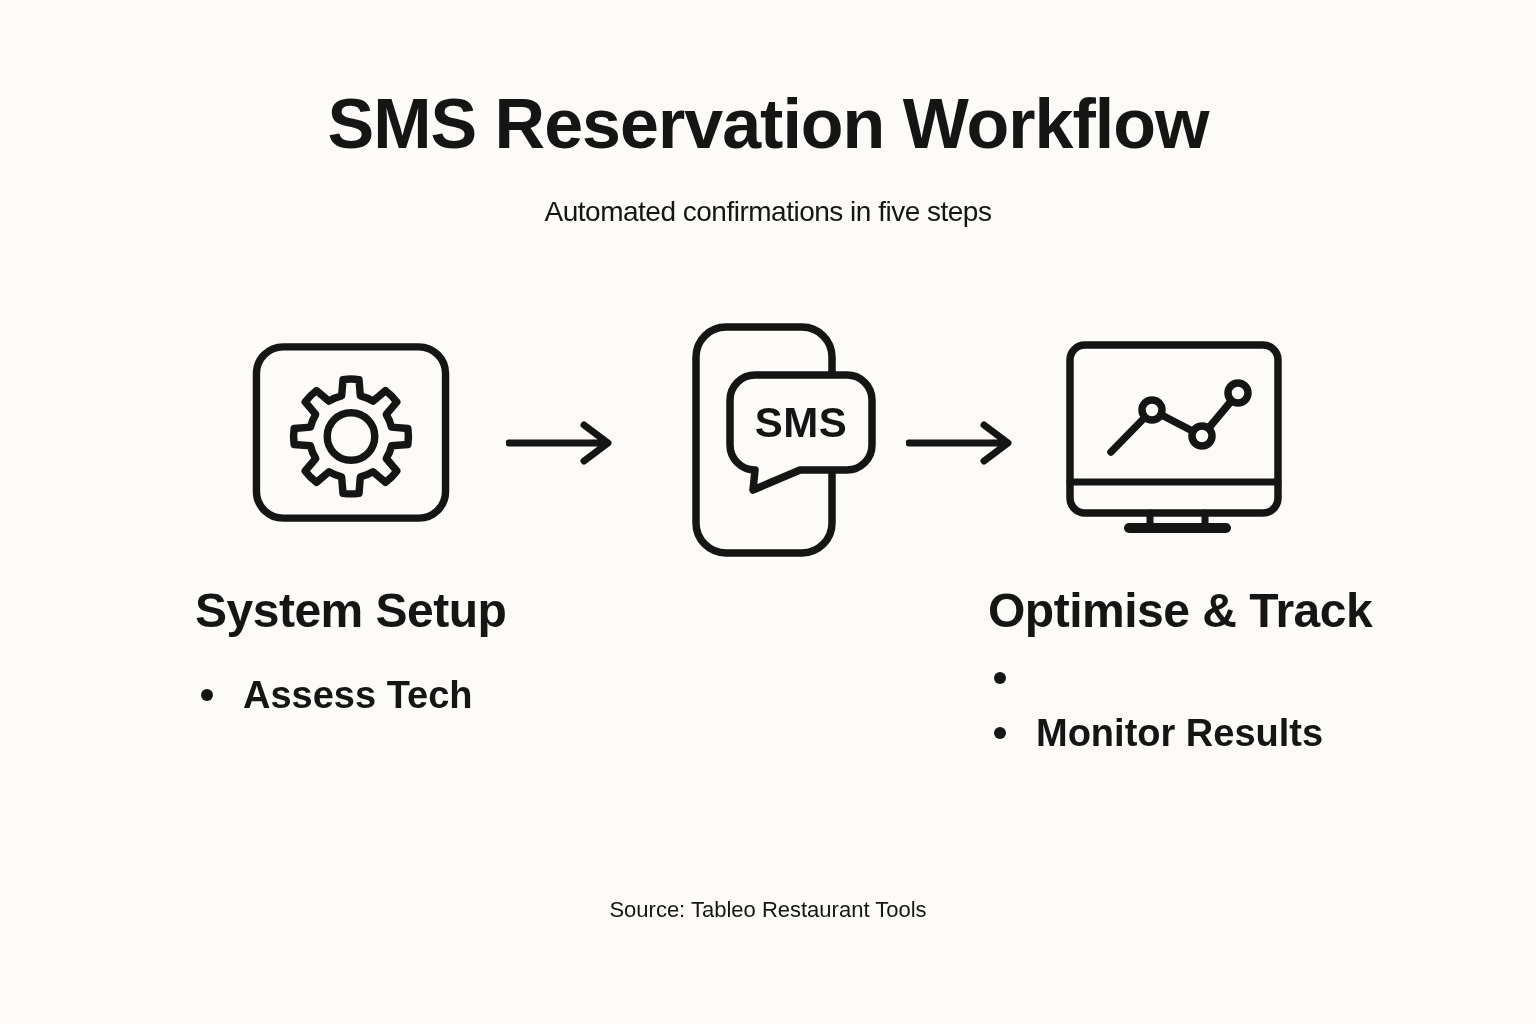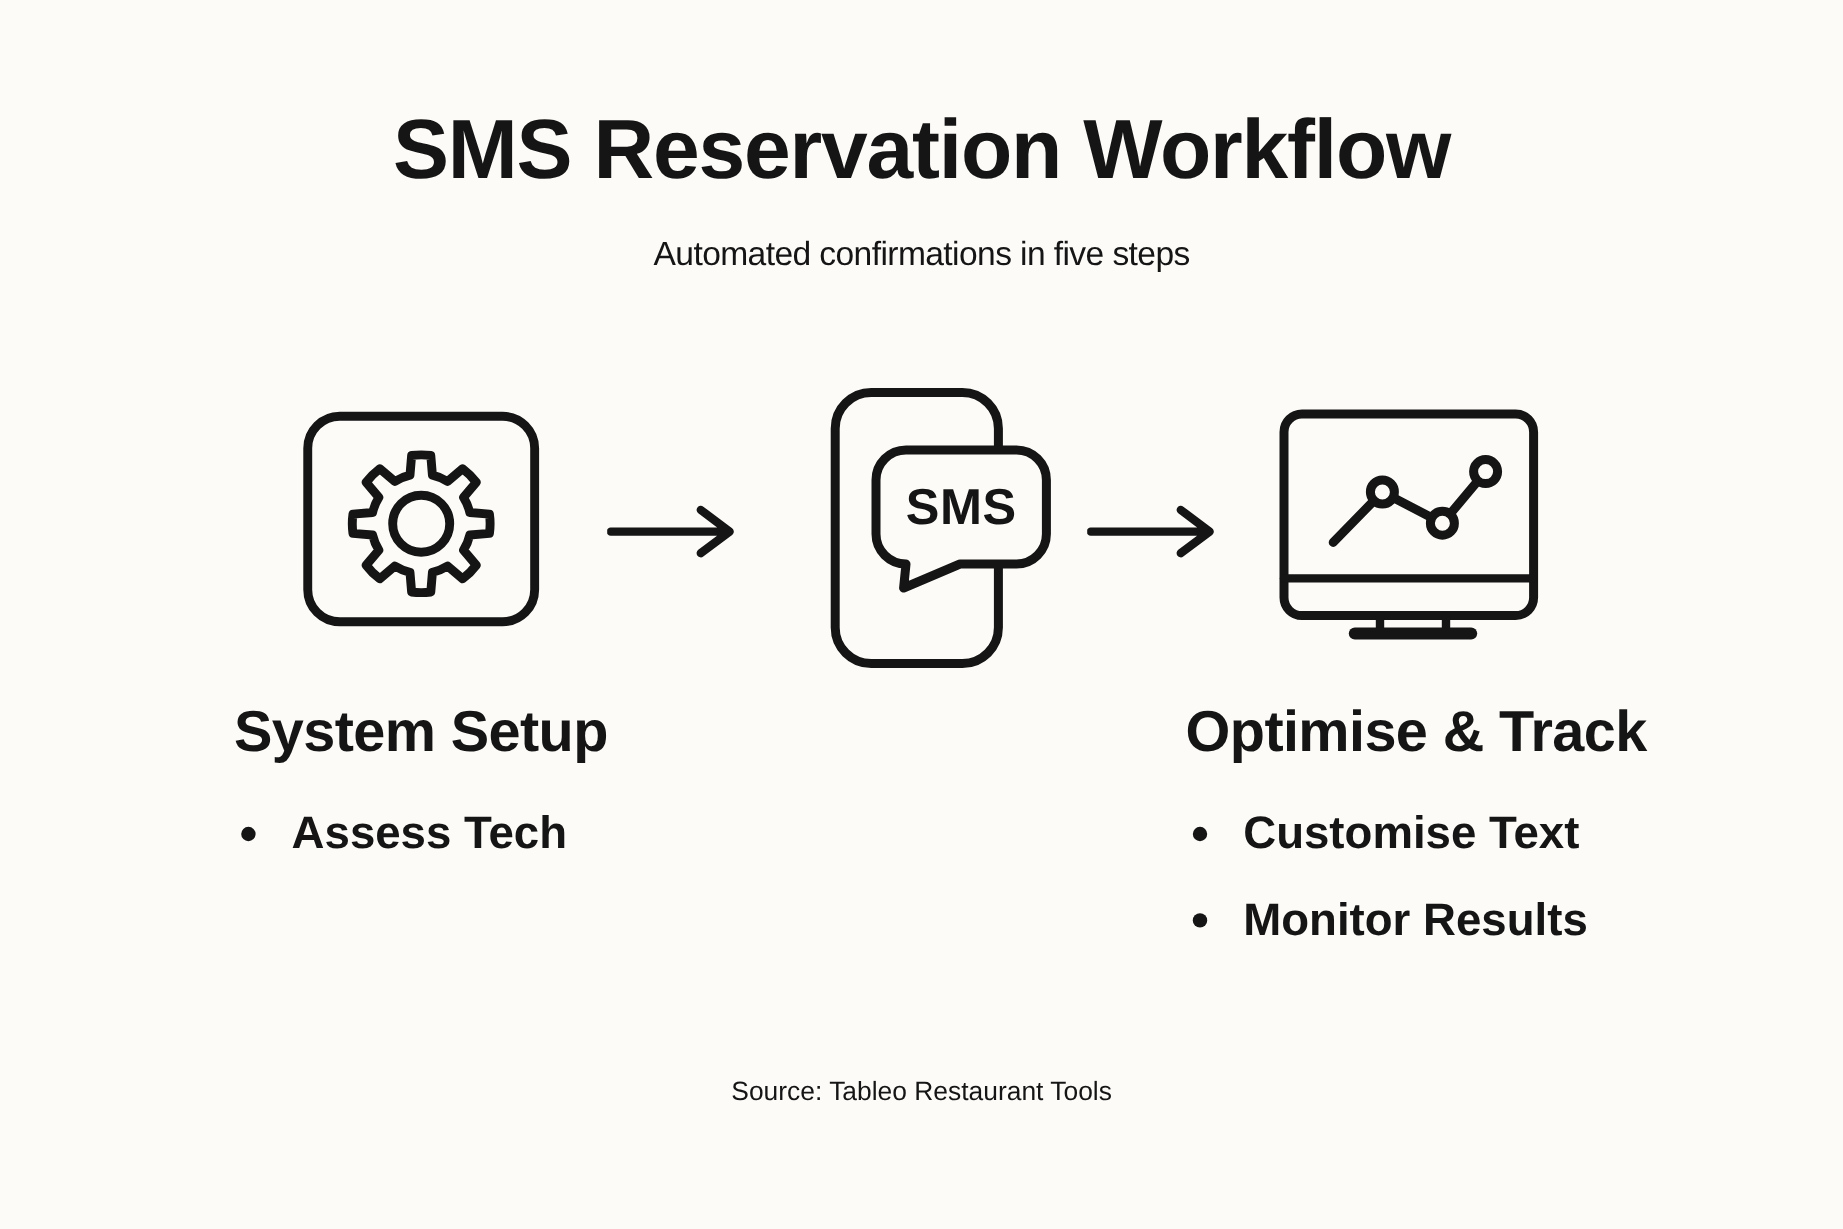--- a/index.html
+++ b/index.html
@@ -156,21 +156,20 @@
         <span>Assess Tech</span>
       </li>
     </ul>
   </div>
 
   <div class="section section-right">
     <h2>Optimise &amp; Track</h2>
     <ul>
       <li>
         <span class="dot"></span>
-        <span>Customise Text</span>
       </li>
       <li>
         <span class="dot"></span>
         <span>Monitor Results</span>
       </li>
     </ul>
   </div>
 
   <div class="source">Source: Tableo Restaurant Tools</div>
 

